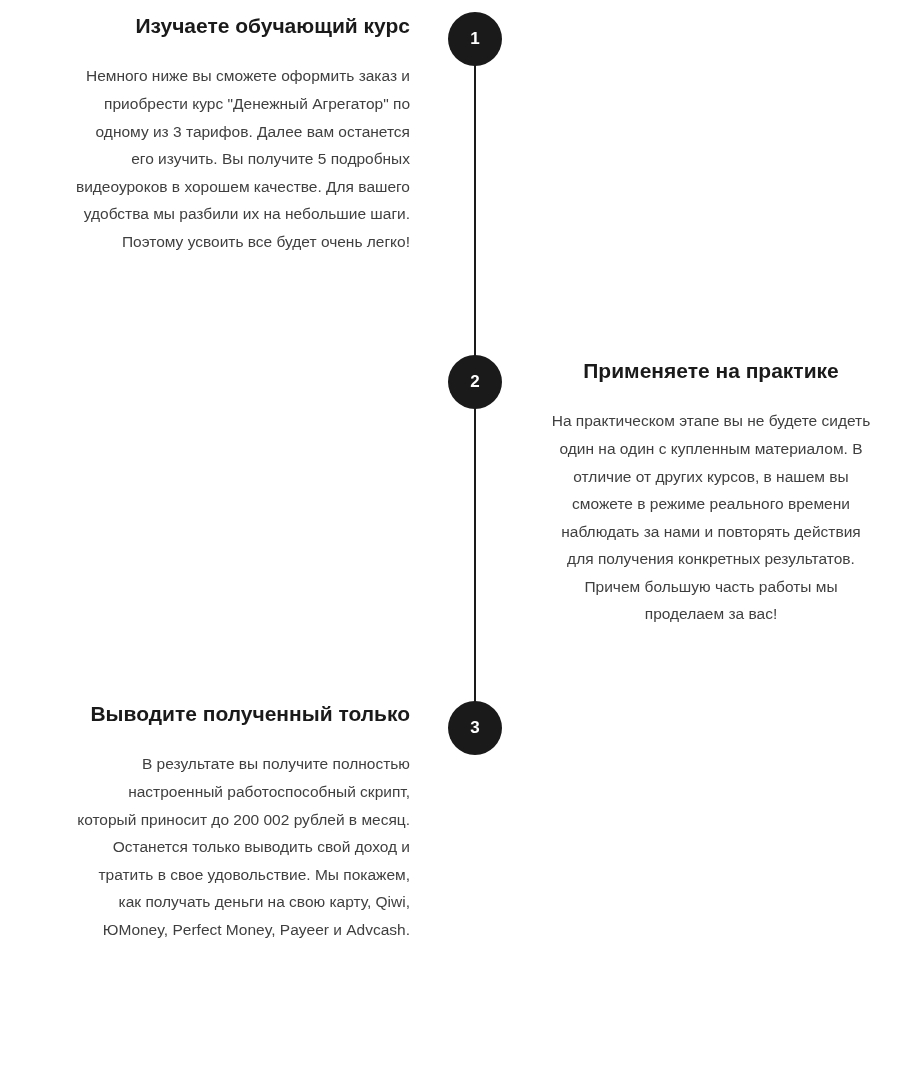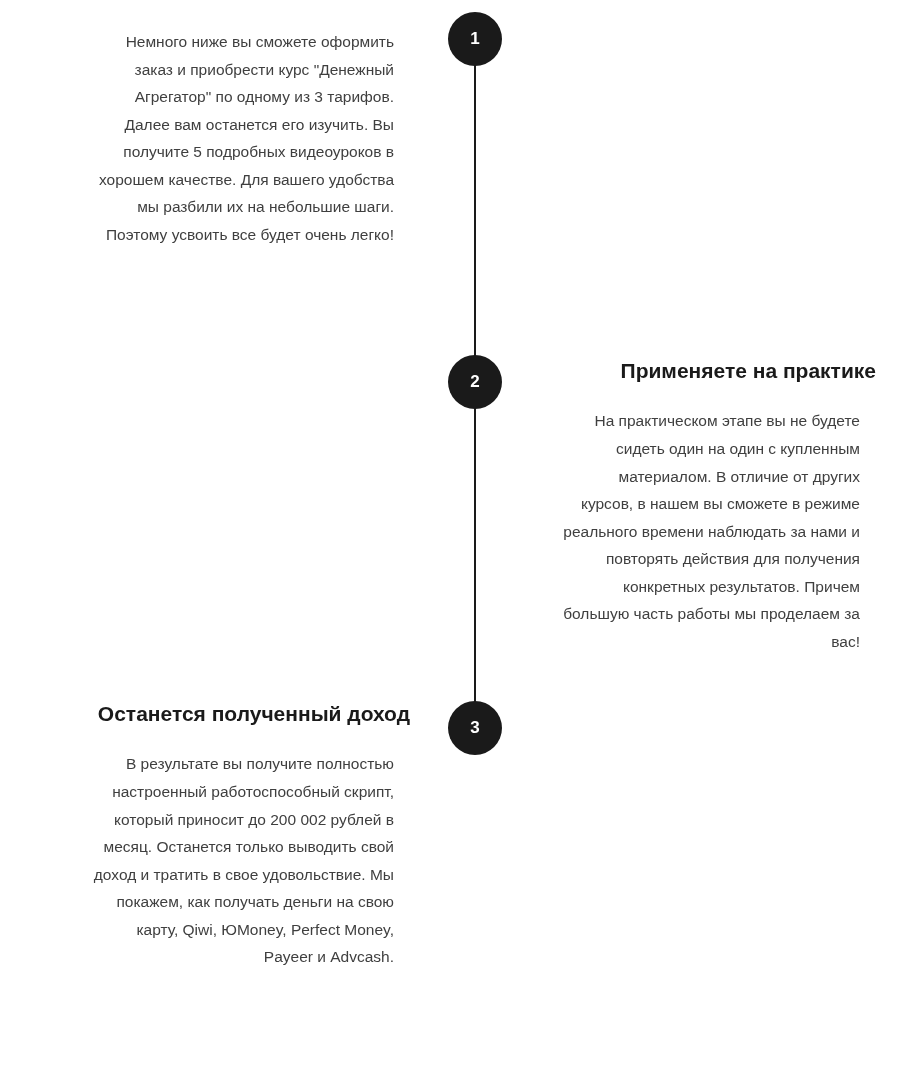--- a/index.html
+++ b/index.html
@@ -57,38 +57,38 @@
     font-weight: bold;
     color: #1a1a1a;
     line-height: 1.35;
     margin: 0 0 22px 0;
   }
 
   .step-body {
     font-size: 15.5px;
     line-height: 1.78;
     color: #3f3f3f;
-    margin: 16px;
+    margin: 0;
   }
 
   
   #step-1 {
     left: 74px;
     top: 12px;
     width: 336px;
     text-align: right;
   }
   #marker-1 { left: 448px; top: 12px; }
 
   
   #step-2 {
     left: 546px;
     top: 357px;
     width: 330px;
-    text-align: right;
+    text-align: center;
   }
   #marker-2 { left: 448px; top: 355px; }
 
   
   #step-3 {
     left: 74px;
     top: 700px;
     width: 336px;
     text-align: right;
   }
@@ -98,32 +98,33 @@
 <body>
 
 <div class="timeline">
 
   <div class="timeline-line"></div>
 
   <div class="marker" id="marker-1">
     <span>1</span>
   </div>
   <div class="step" id="step-1">
+    <h3 class="step-title">Изучаете обучающий курс</h3>
     <p class="step-body">Немного ниже вы сможете оформить заказ и приобрести курс "Денежный Агрегатор" по одному из 3 тарифов. Далее вам останется его изучить. Вы получите 5 подробных видеоуроков в хорошем качестве. Для вашего удобства мы разбили их на небольшие шаги. Поэтому усвоить все будет очень легко!</p>
   </div>
 
   <div class="marker" id="marker-2">
     <span>2</span>
   </div>
   <div class="step" id="step-2">
     <h3 class="step-title">Применяете на практике</h3>
     <p class="step-body">На практическом этапе вы не будете сидеть один на один с купленным материалом. В отличие от других курсов, в нашем вы сможете в режиме реального времени наблюдать за нами и повторять действия для получения конкретных результатов. Причем большую часть работы мы проделаем за вас!</p>
   </div>
 
   <div class="marker" id="marker-3">
     <span>3</span>
   </div>
   <div class="step" id="step-3">
-    <h3 class="step-title">Останется полученный доход</h3>
+    <h3 class="step-title">Выводите полученный только</h3>
     <p class="step-body">В результате вы получите полностью настроенный работоспособный скрипт, который приносит до 200 002 рублей в месяц. Останется только выводить свой доход и тратить в свое удовольствие. Мы покажем, как получать деньги на свою карту, Qiwi, ЮMoney, Perfect Money, Payeer и Advcash.</p>
   </div>
 
 </div>
 
 </body></html>

